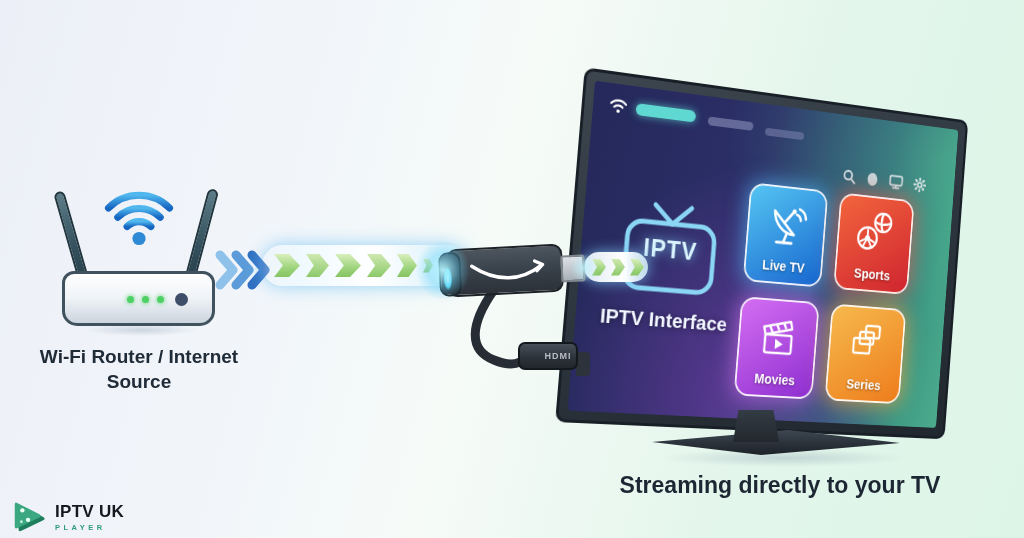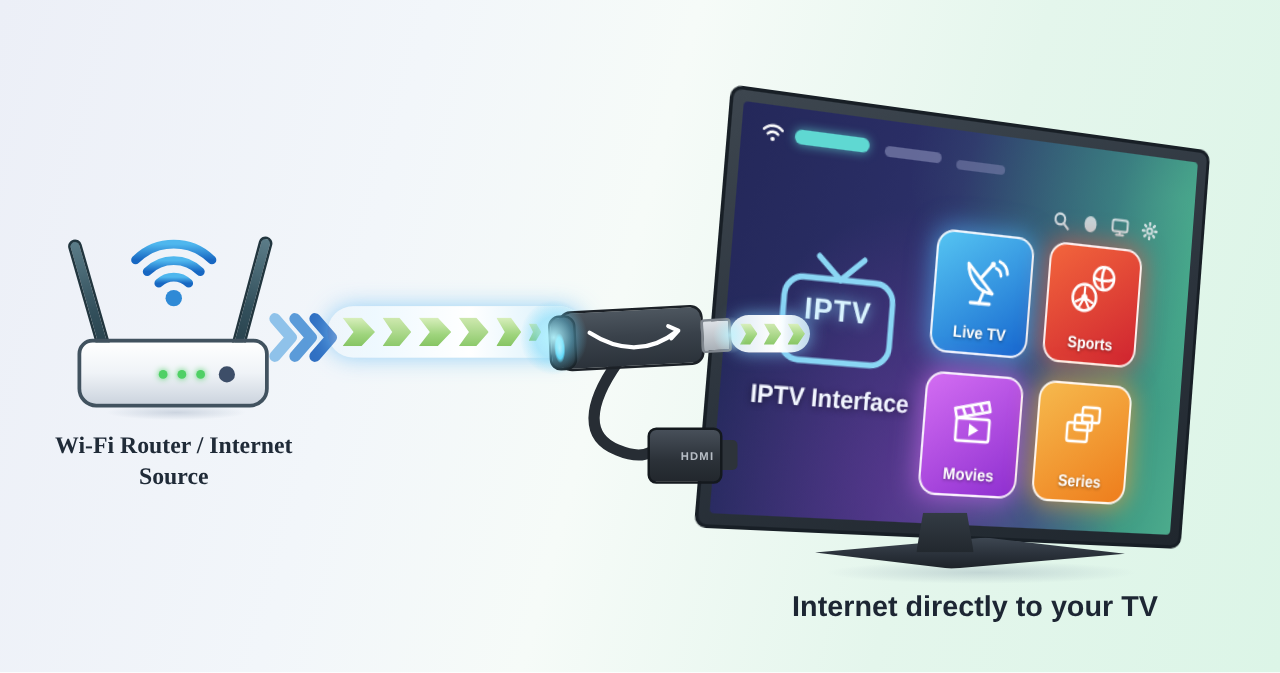--- a/index.html
+++ b/index.html
@@ -47,21 +47,21 @@
     background:radial-gradient(closest-side,#d9fbff,#56d9f5 70%,transparent); }
   #stick-body { left:8px; top:1px; width:116px; height:48px; border-radius:10px;
     background:linear-gradient(180deg,#4d565f 0%,#3a424b 45%,#2b323a 100%);
     border:2px solid #1c2127; }
   #stick-connector { left:122px; top:13px; width:24px; height:27px; border-radius:3px;
     background:linear-gradient(180deg,#dde1e6,#a9b0b7); border:2px solid #7f868e; }
   #stick-tip-glow { left:416px; top:240px; width:54px; height:60px; border-radius:50%; z-index:7;
     background:radial-gradient(closest-side, rgba(180,245,255,.95), rgba(110,215,250,.45) 55%, transparent); }
   #connector-glow { left:566px; top:248px; width:36px; height:40px; border-radius:50%; z-index:7;
     background:radial-gradient(closest-side, rgba(190,245,255,.8), transparent 75%); }
-  #hdmi-block { left:518px; top:342px; width:60px; height:45px; z-index:6;
+  #hdmi-block { left:518px; top:342px; width:60px; height:28px; z-index:6;
     background:linear-gradient(180deg,#474f59 0%,#2b3138 60%,#22272d 100%);
     border:2px solid #14191e; border-radius:7px; display:flex; align-items:center; justify-content:center;padding-left:20px; }
   #hdmi-label { color:#b7bdc5; font-size:9px; font-weight:700; letter-spacing:1px; }
   #hdmi-tab { left:576px; top:352px; width:14px; height:24px; background:#2d333a; border-radius:0 4px 4px 0; z-index:5; }
 
   
   #tv { left:570px; top:66px; width:452px; height:356px; z-index:2;
     transform-origin:0 50%;
     transform:perspective(1150px) rotateY(17deg) rotateZ(5deg); }
   #tv-bezel { position:absolute; inset:0; border-radius:10px;
@@ -128,21 +128,21 @@
     <path d="M27.4 41.4 A32 32 0 0 1 72.6 41.4" fill="none" stroke="url(#wg)" stroke-width="7.5" stroke-linecap="round"></path>
     <path d="M37.3 51.3 A18 18 0 0 1 62.7 51.3" fill="none" stroke="url(#wg)" stroke-width="7.5" stroke-linecap="round"></path>
     <circle cx="50" cy="64" r="7" fill="#2f8ad6"></circle>
   </svg>
   <div class="abs" id="router-body">
     <span class="led led-g" style="left:62px;"></span>
     <span class="led led-g" style="left:77px;"></span>
     <span class="led led-g" style="left:92px;"></span>
     <span class="led led-b" style="left:110px;"></span>
   </div>
-  <div class="abs diagram-label" style="left:38px; top:344px; width:202px; z-index:3;font-family:Liberation Serif, serif;">Wi-Fi Router / Internet Source</div>
+  <div class="abs diagram-label" style="left:38px; top:344px; width:202px; z-index:3;">Wi-Fi Router / Internet Source</div>
 
   <svg class="abs" style="left:214px; top:249px; z-index:3;" width="58" height="42" viewBox="0 0 58 42">
     <polyline points="6,6 19,21 6,36" fill="none" stroke="#8fc2ea" stroke-width="9" stroke-linecap="round" stroke-linejoin="round"></polyline>
     <polyline points="22,6 35,21 22,36" fill="none" stroke="#5b9bd9" stroke-width="9" stroke-linecap="round" stroke-linejoin="round"></polyline>
     <polyline points="38,6 51,21 38,36" fill="none" stroke="#2f6fc2" stroke-width="9" stroke-linecap="round" stroke-linejoin="round"></polyline>
   </svg>
 
   <div class="abs" id="stream-band">
     <div class="packet" style="width:26px;"></div>
     <div class="packet alt" style="width:23px;"></div>
@@ -295,16 +295,29 @@
       </svg>
     </div>
     <div class="abs" id="stick-cap">
       <div class="abs" id="stick-cap-glow"></div>
     </div>
     <div class="abs" id="stick-connector"></div>
   </div>
   <div class="abs" id="stick-tip-glow"></div>
   <div class="abs" id="connector-glow"></div>
 
-  <div class="abs" id="caption">Internet directly to your TV</div>
-
+  <div class="abs" id="caption">Streaming directly to your TV</div>
+
+  <div class="abs" id="brand">
+    <svg width="38" height="38" viewBox="0 0 40 40">
+      <path d="M11 8 Q9 7 9 10 L9 33 Q9 36 12 34.5 L35 23.5 Q38 22 35 20 Z" fill="#1e7d5c"></path>
+      <path d="M7 5 Q5 4 5 7 L5 30 Q5 33 8 31.5 L31 20.5 Q34 19 31 17 Z" fill="#3ba881"></path>
+      <circle cx="13" cy="13" r="2.3" fill="#eafff6"></circle>
+      <circle cx="19" cy="23" r="2.3" fill="#eafff6"></circle>
+      <circle cx="12" cy="25" r="1.5" fill="#bfeeda"></circle>
+    </svg>
+    <div>
+      <div id="brand-text-name">IPTV UK</div>
+      <div id="brand-text-sub">PLAYER</div>
+    </div>
+  </div>
 
 </div>
 
 </body></html>

